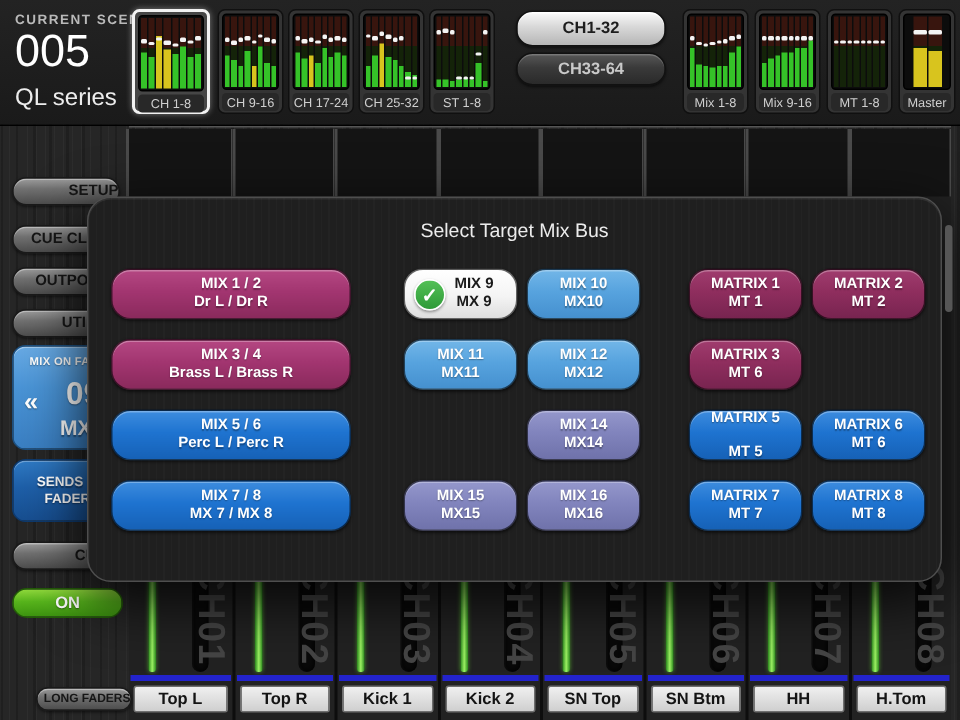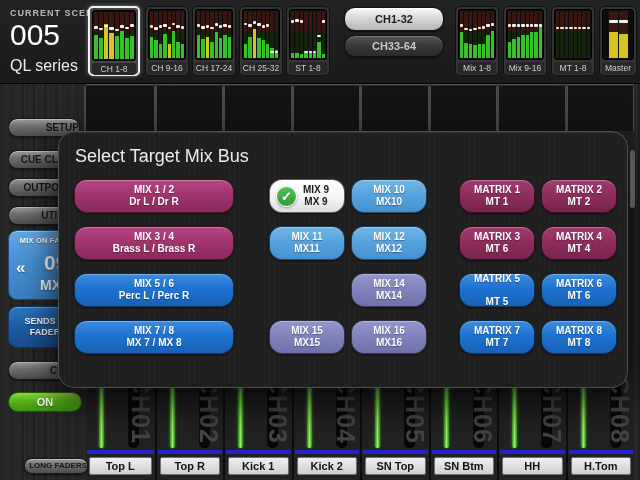--- a/index.html
+++ b/index.html
@@ -88,22 +88,22 @@
   #sends-on-faders{position:absolute;left:8px;top:306px;width:80px;height:42px;border-radius:9px;
     background:linear-gradient(180deg,#2f7ac4,#1e5fa8 45%,#174e90);border:1px solid #0e3a6e;
     box-shadow:inset 0 1px 0 rgba(255,255,255,.3);color:#fff;font-size:9px;font-weight:bold;
     text-align:center;padding-top:9px;line-height:11px;text-shadow:0 1px 1px rgba(0,0,0,.4);}
 
   
   #dialog{position:absolute;left:58px;top:131px;width:570px;height:257px;border-radius:16px;
     background-color:#1f1f1f;
     background-image:repeating-linear-gradient(90deg, rgba(255,255,255,.02) 0 1px, transparent 1px 5px);
     border:1px solid #4e4e4e;box-shadow:0 12px 40px rgba(0,0,0,.85), inset 0 1px 0 rgba(255,255,255,.08);}
-  #dialog-title{position:absolute;left:16px;right:0;top:14px;text-align:left;
-    font-size:18px;color:#ececec;}
+  #dialog-title{position:absolute;left:0;right:0;top:14px;text-align:center;
+    font-size:13px;color:#ececec;}
   .dbtn{position:absolute;height:34px;border-radius:13px;border:1px solid rgba(0,0,0,.6);
     color:#fff;font-size:10px;font-weight:bold;text-align:center;line-height:12px;
     display:flex;flex-direction:column;justify-content:center;
     box-shadow:inset 0 1px 0 rgba(255,255,255,.3),0 1px 2px rgba(0,0,0,.55);
     text-shadow:0 1px 1px rgba(0,0,0,.35);}
   .dbtn.b-mag{background:linear-gradient(180deg,#b44782,#a23570 45%,#8a2a5c);}
   .dbtn.b-mat{background:linear-gradient(180deg,#a03c6e,#8f2e5e 45%,#782450);}
   .dbtn.b-blue{background:linear-gradient(180deg,#3d8cde,#1e73d0 45%,#1661b6);}
   .dbtn.b-lblue{background:linear-gradient(180deg,#72b6e8,#57a3de 45%,#4590cf);}
   .dbtn.b-purple{background:linear-gradient(180deg,#9497cb,#8184bd 45%,#6f72aa);}
@@ -560,24 +560,20 @@
         <div>MX11</div>
       </div>
       <div class="dbtn b-lblue" style="left: 292px; width: 76px; top: 94px;">
         <div>MIX 12</div>
         <div>MX12</div>
       </div>
       <div class="dbtn b-mat" style="left: 400px; width: 76px; top: 94px;">
         <div>MATRIX 3</div>
         <div>MT 6</div>
       </div>
-      <div class="dbtn b-mat" style="left: 482px; width: 76px; top: 94px;">
-        <div>MATRIX 4</div>
-        <div>MT 4</div>
-      </div>
       <div class="dbtn b-blue" style="left: 15px; width: 160px; top: 141px;">
         <div>MIX 5 / 6</div>
         <div>Perc L / Perc R</div>
       </div>
       <div class="dbtn b-purple" style="left: 292px; width: 76px; top: 141px;">
         <div>MIX 14</div>
         <div>MX14</div>
       </div>
       <div class="dbtn b-blue" style="left: 400px; width: 76px; top: 141px; gap: 11px;">
         <div>MATRIX 5</div>

